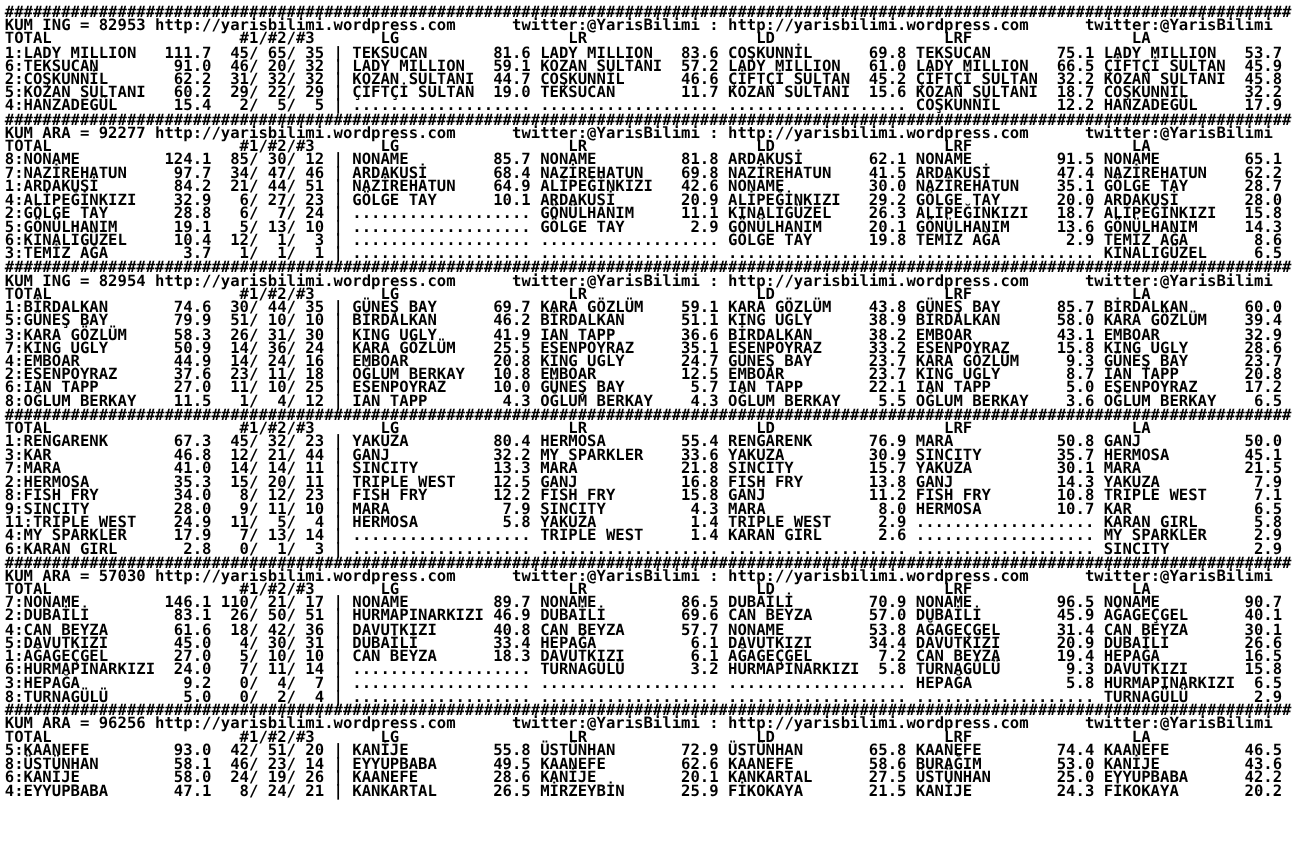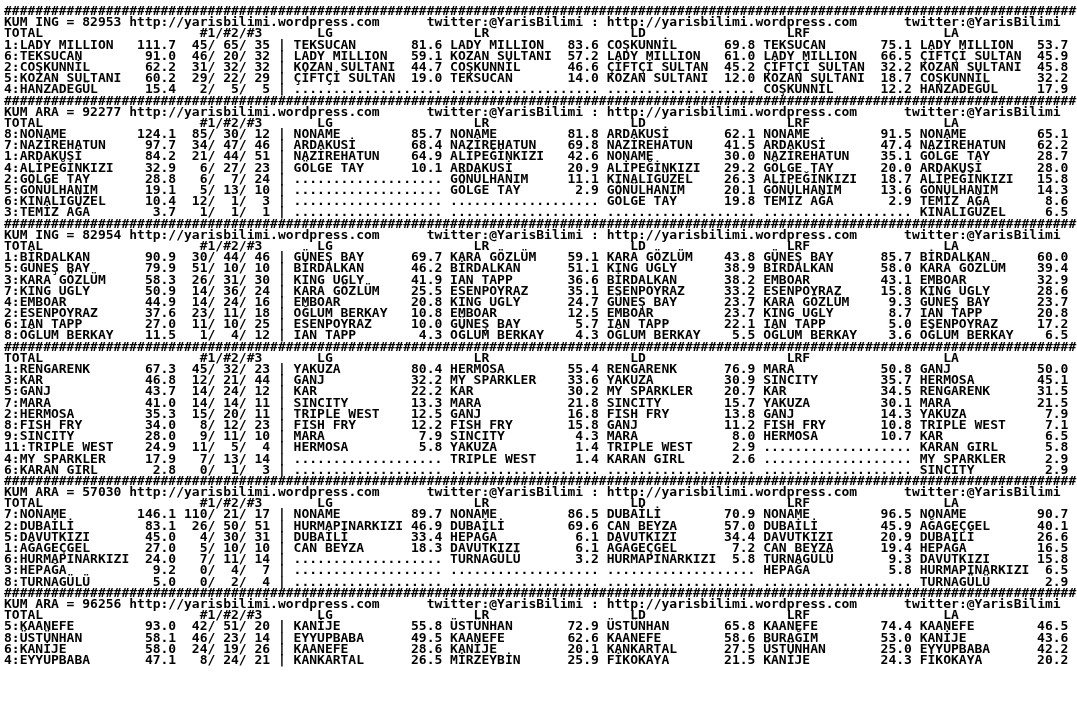--- a/index.html
+++ b/index.html
@@ -19,69 +19,69 @@
 <body>
 
 <main id="report">
     <section class="block">
       <div class="line hash">#########################################################################################################################################</div>
       <div class="line"><span>KUM ING = 82953</span> <span>http://yarisbilimi.wordpress.com</span>      <span>twitter:@YarisBilimi</span> : <span>http://yarisbilimi.wordpress.com</span>      <span>twitter:@YarisBilimi</span></div>
       <div class="line">TOTAL                    #1/#2/#3       LG                  LR                  LD                  LRF                 LA</div>
       <div class="line">1:LADY MILLION   111.7  45/ 65/ 35 | TEKSUCAN       81.6 LADY MILLION   83.6 COŞKUNNİL      69.8 TEKSUCAN       75.1 LADY MILLION   53.7 </div>
       <div class="line">6:TEKSUCAN        91.0  46/ 20/ 32 | LADY MILLION   59.1 KOZAN SULTANI  57.2 LADY MILLION   61.0 LADY MILLION   66.5 ÇİFTÇİ SULTAN  45.9 </div>
       <div class="line">2:COŞKUNNİL       62.2  31/ 32/ 32 | KOZAN SULTANI  44.7 COŞKUNNİL      46.6 ÇİFTÇİ SULTAN  45.2 ÇİFTÇİ SULTAN  32.2 KOZAN SULTANI  45.8 </div>
-      <div class="line">5:KOZAN SULTANI   60.2  29/ 22/ 29 | ÇİFTÇİ SULTAN  19.0 TEKSUCAN       14.0 KOZAN SULTANI  12.0 KOZAN SULTANI  18.7 COŞKUNNİL      32.2 </div>
+      <div class="line">5:KOZAN SULTANI   60.2  29/ 22/ 29 | ÇİFTÇİ SULTAN  19.0 TEKSUCAN       11.7 KOZAN SULTANI  15.6 KOZAN SULTANI  18.7 COŞKUNNİL      32.2 </div>
       <div class="line">4:HANZADEGÜL      15.4   2/  5/  5 | ................... ................... ................... COŞKUNNİL      12.2 HANZADEGÜL     17.9 </div>
     </section>
     <section class="block">
       <div class="line hash">#########################################################################################################################################</div>
       <div class="line"><span>KUM ARA = 92277</span> <span>http://yarisbilimi.wordpress.com</span>      <span>twitter:@YarisBilimi</span> : <span>http://yarisbilimi.wordpress.com</span>      <span>twitter:@YarisBilimi</span></div>
       <div class="line">TOTAL                    #1/#2/#3       LG                  LR                  LD                  LRF                 LA</div>
       <div class="line">8:NONAME         124.1  85/ 30/ 12 | NONAME         85.7 NONAME         81.8 ARDAKUSİ       62.1 NONAME         91.5 NONAME         65.1 </div>
       <div class="line">7:NAZİREHATUN     97.7  34/ 47/ 46 | ARDAKUSİ       68.4 NAZİREHATUN    69.8 NAZİREHATUN    41.5 ARDAKUSİ       47.4 NAZİREHATUN    62.2 </div>
       <div class="line">1:ARDAKUSİ        84.2  21/ 44/ 51 | NAZİREHATUN    64.9 ALİPEĞİNKIZI   42.6 NONAME         30.0 NAZİREHATUN    35.1 GÖLGE TAY      28.7 </div>
       <div class="line">4:ALİPEĞİNKIZI    32.9   6/ 27/ 23 | GÖLGE TAY      10.1 ARDAKUSİ       20.9 ALİPEĞİNKIZI   29.2 GÖLGE TAY      20.0 ARDAKUSİ       28.0 </div>
       <div class="line">2:GÖLGE TAY       28.8   6/  7/ 24 | ................... GÖNÜLHANIM     11.1 KINALIGÜZEL    26.3 ALİPEĞİNKIZI   18.7 ALİPEĞİNKIZI   15.8 </div>
       <div class="line">5:GÖNÜLHANIM      19.1   5/ 13/ 10 | ................... GÖLGE TAY       2.9 GÖNÜLHANIM     20.1 GÖNÜLHANIM     13.6 GÖNÜLHANIM     14.3 </div>
       <div class="line">6:KINALIGÜZEL     10.4  12/  1/  3 | ................... ................... GÖLGE TAY      19.8 TEMİZ AĞA       2.9 TEMİZ AĞA       8.6 </div>
       <div class="line">3:TEMİZ AĞA        3.7   1/  1/  1 | ................... ................... ................... ................... KINALIGÜZEL     6.5 </div>
     </section>
     <section class="block">
       <div class="line hash">#########################################################################################################################################</div>
       <div class="line"><span>KUM ING = 82954</span> <span>http://yarisbilimi.wordpress.com</span>      <span>twitter:@YarisBilimi</span> : <span>http://yarisbilimi.wordpress.com</span>      <span>twitter:@YarisBilimi</span></div>
       <div class="line">TOTAL                    #1/#2/#3       LG                  LR                  LD                  LRF                 LA</div>
-      <div class="line">1:BİRDALKAN       90.9  30/ 44/ 46 | GÜNEŞ BAY      69.7 KARA GÖZLÜM    59.1 KARA GÖZLÜM    43.8 GÜNEŞ BAY      85.7 BİRDALKAN      60.0 </div>
+      <div class="line">1:BİRDALKAN       74.6  30/ 44/ 35 | GÜNEŞ BAY      69.7 KARA GÖZLÜM    59.1 KARA GÖZLÜM    43.8 GÜNEŞ BAY      85.7 BİRDALKAN      60.0 </div>
       <div class="line">5:GÜNEŞ BAY       79.9  51/ 10/ 10 | BİRDALKAN      46.2 BİRDALKAN      51.1 KING UGLY      38.9 BİRDALKAN      58.0 KARA GÖZLÜM    39.4 </div>
       <div class="line">3:KARA GÖZLÜM     58.3  26/ 31/ 30 | KING UGLY      41.9 IAN TAPP       36.6 BİRDALKAN      38.2 EMBOAR         43.1 EMBOAR         32.9 </div>
       <div class="line">7:KING UGLY       50.9  14/ 36/ 24 | KARA GÖZLÜM    25.5 ESENPOYRAZ     35.1 ESENPOYRAZ     33.2 ESENPOYRAZ     15.8 KING UGLY      28.6 </div>
       <div class="line">4:EMBOAR          44.9  14/ 24/ 16 | EMBOAR         20.8 KING UGLY      24.7 GÜNEŞ BAY      23.7 KARA GÖZLÜM     9.3 GÜNEŞ BAY      23.7 </div>
       <div class="line">2:ESENPOYRAZ      37.6  23/ 11/ 18 | OĞLUM BERKAY   10.8 EMBOAR         12.5 EMBOAR         23.7 KING UGLY       8.7 IAN TAPP       20.8 </div>
       <div class="line">6:IAN TAPP        27.0  11/ 10/ 25 | ESENPOYRAZ     10.0 GÜNEŞ BAY       5.7 IAN TAPP       22.1 IAN TAPP        5.0 ESENPOYRAZ     17.2 </div>
       <div class="line">8:OĞLUM BERKAY    11.5   1/  4/ 12 | IAN TAPP        4.3 OĞLUM BERKAY    4.3 OĞLUM BERKAY    5.5 OĞLUM BERKAY    3.6 OĞLUM BERKAY    6.5 </div>
     </section>
     <section class="block">
       <div class="line hash">#########################################################################################################################################</div>
       <div class="line">TOTAL                    #1/#2/#3       LG                  LR                  LD                  LRF                 LA</div>
       <div class="line">1:RENGARENK       67.3  45/ 32/ 23 | YAKUZA         80.4 HERMOSA        55.4 RENGARENK      76.9 MARA           50.8 GANJ           50.0 </div>
       <div class="line">3:KAR             46.8  12/ 21/ 44 | GANJ           32.2 MY SPARKLER    33.6 YAKUZA         30.9 SINCITY        35.7 HERMOSA        45.1 </div>
-      <div class="line">5:GANJ            43.7  14/ 24/ 12 | KAR            22.2 KAR            30.2 MY SPARKLER    20.7 KAR            34.5 RENGARENK      31.5 </div>
       <div class="line">7:MARA            41.0  14/ 14/ 11 | SINCITY        13.3 MARA           21.8 SINCITY        15.7 YAKUZA         30.1 MARA           21.5 </div>
       <div class="line">2:HERMOSA         35.3  15/ 20/ 11 | TRIPLE WEST    12.5 GANJ           16.8 FISH FRY       13.8 GANJ           14.3 YAKUZA          7.9 </div>
       <div class="line">8:FISH FRY        34.0   8/ 12/ 23 | FISH FRY       12.2 FISH FRY       15.8 GANJ           11.2 FISH FRY       10.8 TRIPLE WEST     7.1 </div>
       <div class="line">9:SINCITY         28.0   9/ 11/ 10 | MARA            7.9 SINCITY         4.3 MARA            8.0 HERMOSA        10.7 KAR             6.5 </div>
       <div class="line">11:TRIPLE WEST    24.9  11/  5/  4 | HERMOSA         5.8 YAKUZA          1.4 TRIPLE WEST     2.9 ................... KARAN GIRL      5.8 </div>
       <div class="line">4:MY SPARKLER     17.9   7/ 13/ 14 | ................... TRIPLE WEST     1.4 KARAN GIRL      2.6 ................... MY SPARKLER     2.9 </div>
       <div class="line">6:KARAN GIRL       2.8   0/  1/  3 | ................... ................... ................... ................... SINCITY         2.9 </div>
     </section>
     <section class="block">
       <div class="line hash">#########################################################################################################################################</div>
       <div class="line"><span>KUM ARA = 57030</span> <span>http://yarisbilimi.wordpress.com</span>      <span>twitter:@YarisBilimi</span> : <span>http://yarisbilimi.wordpress.com</span>      <span>twitter:@YarisBilimi</span></div>
       <div class="line">TOTAL                    #1/#2/#3       LG                  LR                  LD                  LRF                 LA</div>
       <div class="line">7:NONAME         146.1 110/ 21/ 17 | NONAME         89.7 NONAME         86.5 DUBAİLİ        70.9 NONAME         96.5 NONAME         90.7 </div>
       <div class="line">2:DUBAİLİ         83.1  26/ 50/ 51 | HURMAPINARKIZI 46.9 DUBAİLİ        69.6 CAN BEYZA      57.0 DUBAİLİ        45.9 AĞAGEÇGEL      40.1 </div>
+      <div class="line">4:CAN BEYZA       61.6  18/ 42/ 36 | DAVUTKIZI      40.8 CAN BEYZA      57.7 NONAME         53.8 AĞAGEÇGEL      31.4 CAN BEYZA      30.1 </div>
       <div class="line">5:DAVUTKIZI       45.0   4/ 30/ 31 | DUBAİLİ        33.4 HEPAĞA          6.1 DAVUTKIZI      34.4 DAVUTKIZI      20.9 DUBAİLİ        26.6 </div>
       <div class="line">1:AĞAGEÇGEL       27.0   5/ 10/ 10 | CAN BEYZA      18.3 DAVUTKIZI       6.1 AĞAGEÇGEL       7.2 CAN BEYZA      19.4 HEPAĞA         16.5 </div>
       <div class="line">6:HURMAPINARKIZI  24.0   7/ 11/ 14 | ................... TURNAGÜLÜ       3.2 HURMAPINARKIZI  5.8 TURNAGÜLÜ       9.3 DAVUTKIZI      15.8 </div>
       <div class="line">3:HEPAĞA           9.2   0/  4/  7 | ................... ................... ................... HEPAĞA          5.8 HURMAPINARKIZI  6.5 </div>
       <div class="line">8:TURNAGÜLÜ        5.0   0/  2/  4 | ................... ................... ................... ................... TURNAGÜLÜ       2.9 </div>
     </section>
     <section class="block">
       <div class="line hash">#########################################################################################################################################</div>
       <div class="line"><span>KUM ARA = 96256</span> <span>http://yarisbilimi.wordpress.com</span>      <span>twitter:@YarisBilimi</span> : <span>http://yarisbilimi.wordpress.com</span>      <span>twitter:@YarisBilimi</span></div>
       <div class="line">TOTAL                    #1/#2/#3       LG                  LR                  LD                  LRF                 LA</div>

